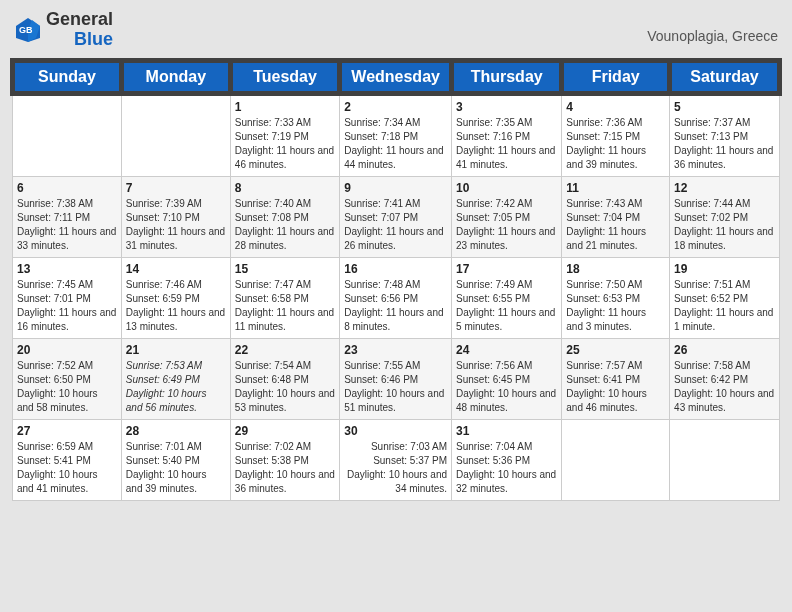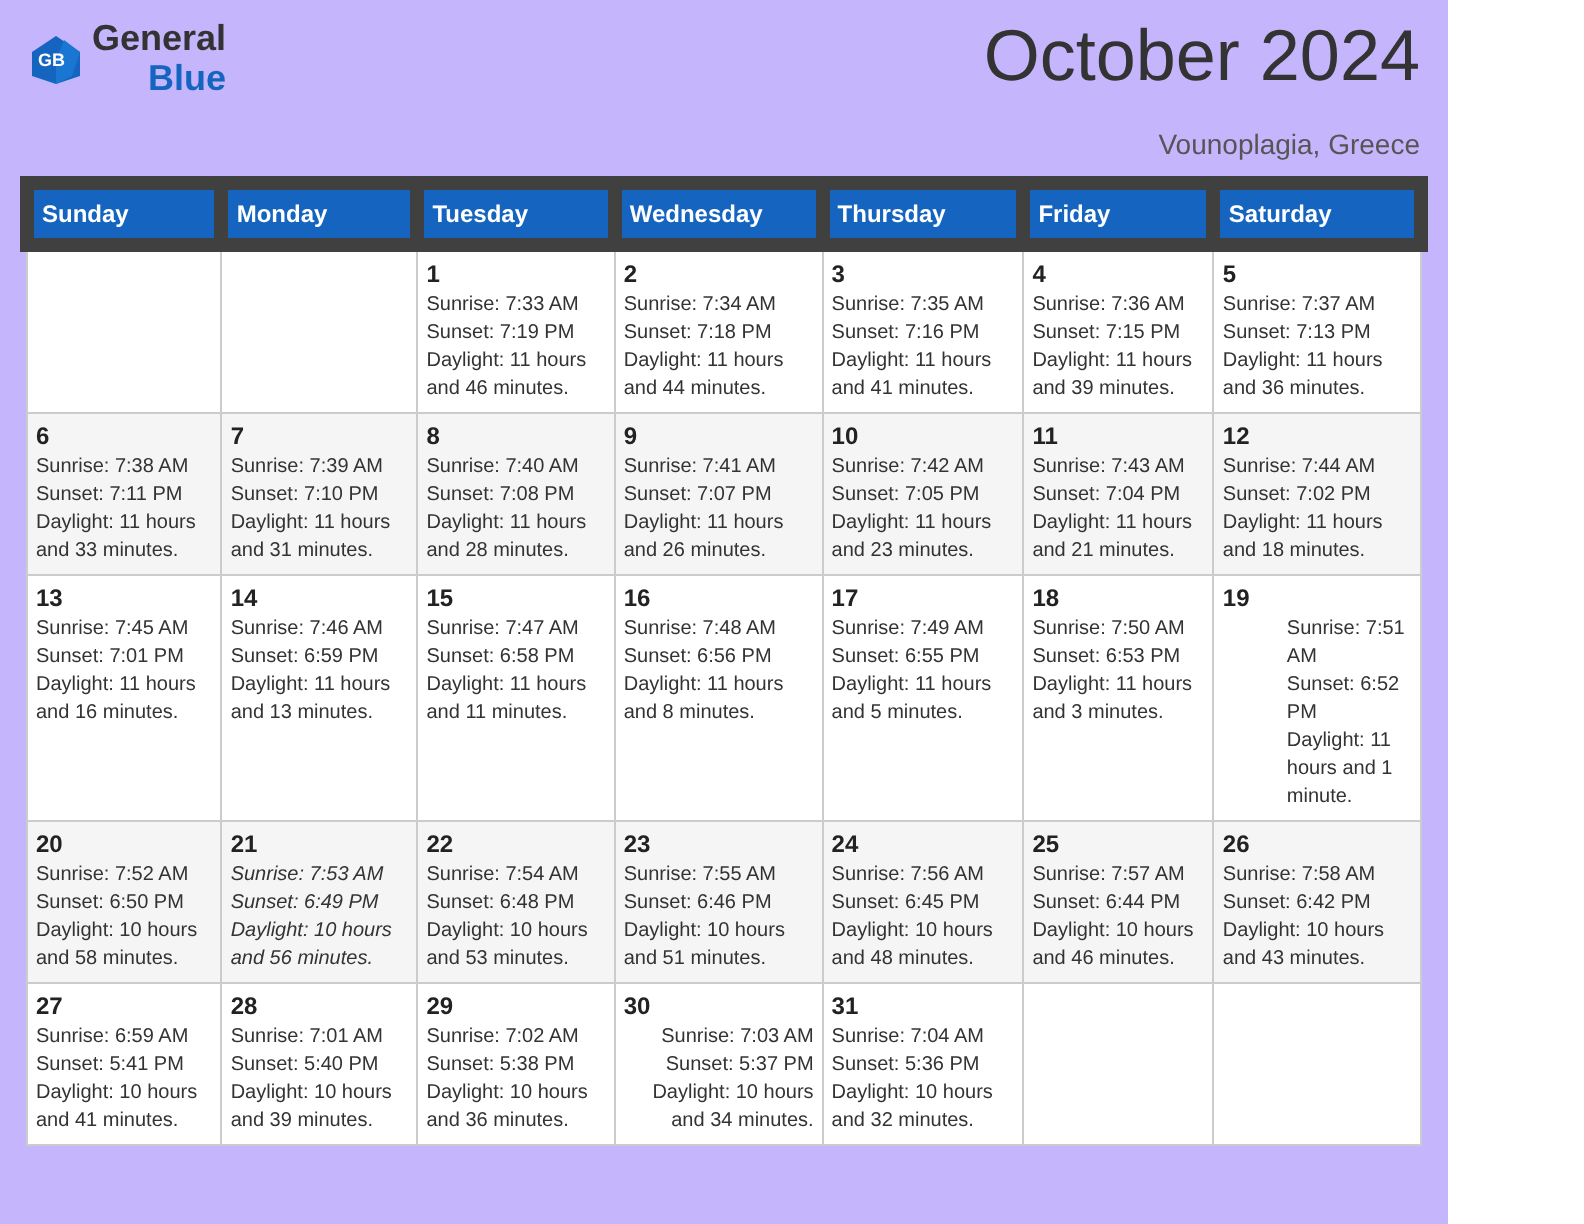--- a/index.html
+++ b/index.html
@@ -4,23 +4,23 @@
   <style>
     * { box-sizing: border-box; margin: 0; padding: 0; }
     body {
       font-family: Arial, sans-serif;
       background: #fff;
       width: 792px;
       min-height: 612px;
       overflow: hidden;
     }
     .page {
-      width: 724px;
+      width: 792px;
       min-height: 612px;
-      background: #c4b5fd;
+      background: #e5e5e5;
       padding: 10px;
     }
     .header {
       display: flex;
       justify-content: space-between;
       align-items: flex-start;
       margin-bottom: 8px;
       padding: 0 4px;
     }
     .logo {
@@ -56,24 +56,24 @@
     }
     .calendar {
       width: 100%;
       border-collapse: collapse;
       font-size: 11px;
     }
     .calendar thead tr th {
       background: #1565c0;
       color: #fff;
       padding: 5px 4px;
-      text-align: left;
-      font-size: 12px;
+      text-align: center;
+      font-size: 16px;
       font-weight: bold;
-      border: 7px solid #404040;
+      border: 5px solid #404040;
     }
     .calendar tbody tr td {
       border: 1px solid #ccc;
       padding: 4px;
       vertical-align: top;
       width: 113px;
       height: 80px;
       background: #fff;
     }
     .calendar tbody tr:nth-child(even) td {
@@ -105,21 +105,20 @@
         <text x="5" y="17" font-size="9" fill="white" font-weight="bold">GB</text>
       </svg>
       <div>
         <div class="logo-text">
           <span class="logo-general">General</span><br>
           <span class="logo-blue">Blue</span>
         </div>
       </div>
     </div>
     <div class="title-block">
-      <div class="month-title">October 2024</div>
       <div class="location">Vounoplagia, Greece</div>
     </div>
   </div>
 
   <table class="calendar">
     <thead>
       <tr>
       <th>Sunday</th>
           <th>Monday</th>
           <th>Tuesday</th>
@@ -240,21 +239,21 @@
 Daylight: 11 hours and 5 minutes.</div>
           </td>
           <td>
             <span class="day-num">18</span>
             <div class="day-info" style="white-space: pre-line;">Sunrise: 7:50 AM
 Sunset: 6:53 PM
 Daylight: 11 hours and 3 minutes.</div>
           </td>
           <td>
             <span class="day-num">19</span>
-            <div class="day-info" style="white-space: pre-line; margin-left: 32px;">Sunrise: 7:51 AM
+            <div class="day-info" style="white-space: pre-line;">Sunrise: 7:51 AM
 Sunset: 6:52 PM
 Daylight: 11 hours and 1 minute.</div>
           </td>
         </tr>
         <tr>
           <td>
             <span class="day-num">20</span>
             <div class="day-info" style="white-space: pre-line;">Sunrise: 7:52 AM
 Sunset: 6:50 PM
 Daylight: 10 hours and 58 minutes.</div>
@@ -279,21 +278,21 @@
           </td>
           <td>
             <span class="day-num">24</span>
             <div class="day-info" style="white-space: pre-line;">Sunrise: 7:56 AM
 Sunset: 6:45 PM
 Daylight: 10 hours and 48 minutes.</div>
           </td>
           <td>
             <span class="day-num">25</span>
             <div class="day-info" style="white-space: pre-line;">Sunrise: 7:57 AM
-Sunset: 6:44 PM
+Sunset: 6:41 PM
 Daylight: 10 hours and 46 minutes.</div>
           </td>
           <td>
             <span class="day-num">26</span>
             <div class="day-info" style="white-space: pre-line;">Sunrise: 7:58 AM
 Sunset: 6:42 PM
 Daylight: 10 hours and 43 minutes.</div>
           </td>
         </tr>
         <tr>

